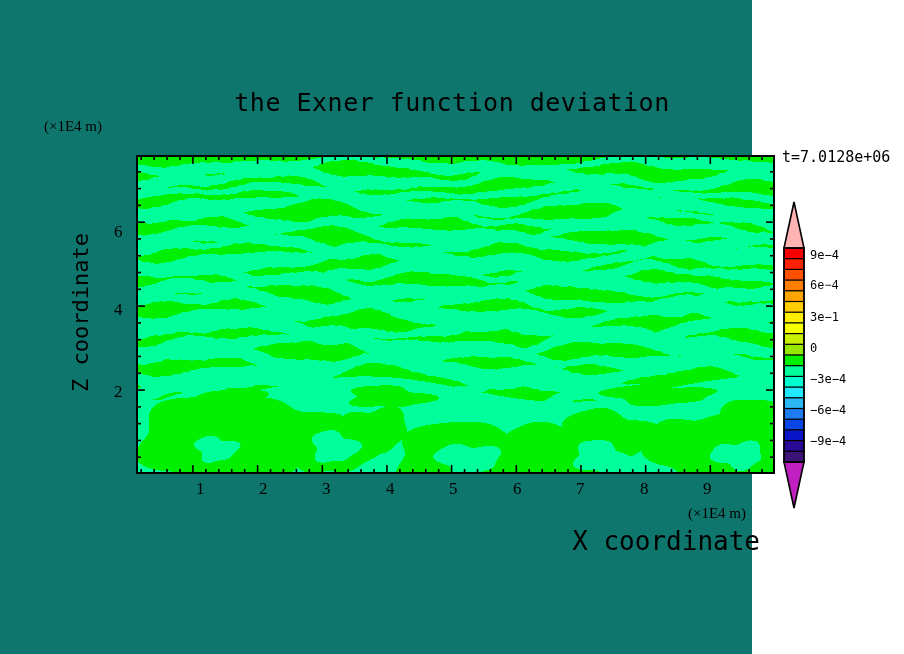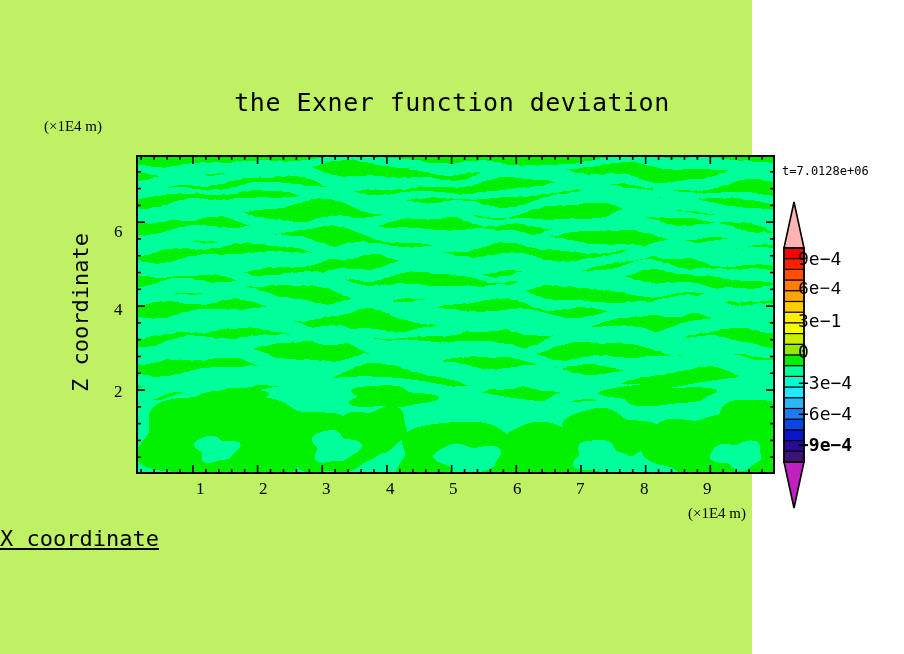--- a/index.html
+++ b/index.html
@@ -1,40 +1,40 @@
 <!DOCTYPE html>
 <html><head>
 <meta charset="utf-8">
 <style>
   html,body{margin:0;padding:0;background:#ffffff;}
   body{width:904px;height:654px;position:relative;overflow:hidden;
        font-family:"DejaVu Sans Mono","Liberation Mono",monospace;color:#000;}
-  .fig{position:absolute;left:0;top:0;width:752px;height:654px;background:#bef264;}
+  .fig{position:absolute;left:0;top:0;width:752px;height:654px;background:#0f766e;}
 
   #plot-title{position:absolute;left:0;top:88px;width:904px;text-align:center;
       font-size:25px;letter-spacing:0.5px;color:#000;}
 
   #yunit{position:absolute;left:44px;top:118px;font-size:15px;}
   #xunit{position:absolute;left:688px;top:505px;font-size:15px;}
 
-  #time-label{position:absolute;left:782px;top:164px;font-size:12px;}
-
-  #xaxis-title{position:absolute;left:0;top:526px;width:760px;text-align:left;
-      font-size:22px;text-decoration:underline;}
+  #time-label{position:absolute;left:782px;top:148px;font-size:15px;}
+
+  #xaxis-title{position:absolute;left:0;top:526px;width:760px;text-align:right;
+      font-size:26px;}
   #yaxis-title{position:absolute;left:-20px;top:300px;width:200px;text-align:center;
       font-size:22px;transform:rotate(-90deg);transform-origin:center center;}
 
   .tickl{position:absolute;font-size:17px;font-family:Liberation Serif, serif;}
 
   #plot-frame{position:absolute;left:136px;top:155px;width:639px;height:319px;
       border:2px solid #000;box-sizing:border-box;overflow:hidden;background:#00f000;}
   #field{position:absolute;left:0;top:0;}
 
   #cbar-wrap{position:absolute;left:782px;top:200px;}
-  .cb-lbl{position:absolute;font-size:18px;left:16px;}
+  .cb-lbl{position:absolute;font-size:12px;left:28px;}
 </style>
 </head>
 <body>
 
 <div class="fig">
 
   <div id="plot-title">the Exner function deviation</div>
 
   <div id="yunit" class="tickl">(×1E4 m)</div>
   <div id="xunit" class="tickl">(×1E4 m)</div>
@@ -270,16 +270,16 @@
       <polygon id="cb-top" points="12,48 2,48 12,2 22,48" fill="#ffb3b3" stroke="#000" stroke-width="1.6"></polygon>
       <polygon id="cb-bot" points="2,262 22,262 12,308" fill="#c020c0" stroke="#000" stroke-width="1.6"></polygon>
       <rect x="2" y="48" width="20" height="214" fill="none" stroke="#000" stroke-width="1.6"></rect>
     </svg>
     <div class="cb-lbl" style="top:48px;">9e−4</div>
     <div class="cb-lbl" style="top:79px;font-family:Liberation Mono, monospace;">6e−4</div>
     <div class="cb-lbl" style="top:110px;">3e−1</div>
     <div class="cb-lbl" style="top:141px;">0</div>
     <div class="cb-lbl" style="top:172px;">−3e−4</div>
     <div class="cb-lbl" style="top:203px;">−6e−4</div>
-    <div class="cb-lbl" style="top:234px;font-weight:bold;">−9e−4</div>
+    <div class="cb-lbl" style="top:234px;">−9e−4</div>
   </div>
 
 </div>
 
 </body></html>

